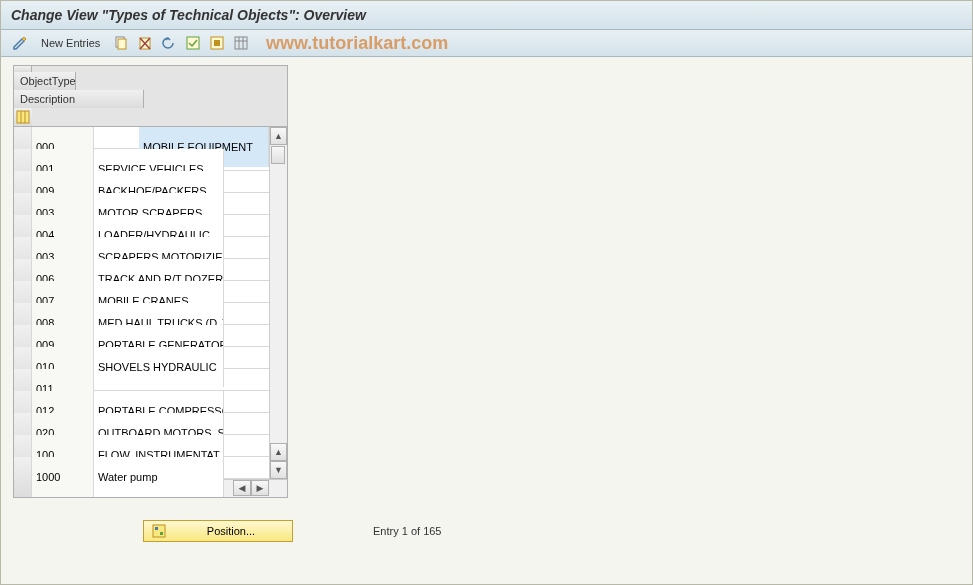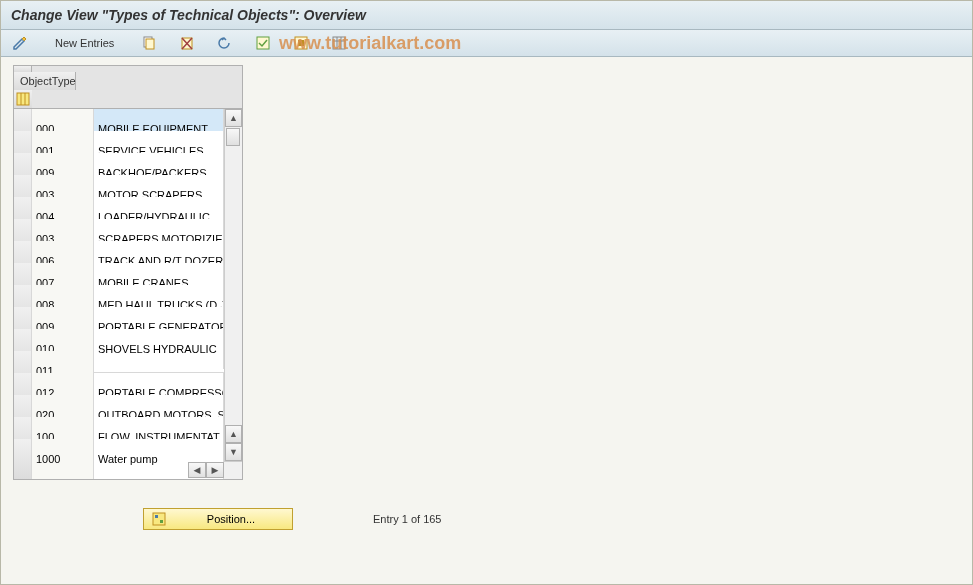--- a/index.html
+++ b/index.html
@@ -20,40 +20,40 @@
       font-weight: bold;
       font-size: 14px;
       color: #333;
     }
     .toolbar {
       background: linear-gradient(to bottom, #e8f0f4, #d4e2ea);
       padding: 4px 10px;
       border-bottom: 1px solid #a8b8c0;
       display: flex;
       align-items: center;
-      gap: 20px;
+      gap: 6px;
       position: relative;
     }
     .toolbar-icon {
       width: 18px;
       height: 18px;
       display: flex;
       align-items: center;
       justify-content: center;
       cursor: pointer;
     }
     .toolbar-text-btn {
       padding: 2px 6px;
       cursor: pointer;
       color: #333;
       font-size: 11px;
     }
     .watermark {
       position: absolute;
-      left: 278px;
+      left: 265px;
       color: #d89050;
       font-size: 18px;
       font-weight: bold;
       opacity: 0.85;
     }
     .content-area {
       padding: 8px 12px;
     }
     .grid-container {
       display: inline-block;
@@ -103,20 +103,21 @@
       background: linear-gradient(to bottom, #f0f0f0, #dcdcdc);
     }
     .grid-cell.col-type {
       background: #f8f8f4;
     }
     .grid-cell.col-desc {
       background: #fff;
     }
     .grid-cell.selected {
       background: #d4e8f8 !important;
+      margin-left: 45px;
     }
     .v-scroll {
       width: 18px;
       background: #f0f0f0;
       border-left: 1px solid #ccc;
       display: flex;
       flex-direction: column;
     }
     .scroll-btn {
       height: 18px;
@@ -157,21 +158,21 @@
       font-size: 9px;
       display: flex;
       align-items: center;
       justify-content: center;
       cursor: pointer;
       color: #555;
     }
     .footer-row {
       display: flex;
       align-items: center;
-      margin-top: 28px;
+      margin-top: 22px;
       margin-left: 130px;
       gap: 80px;
     }
     .position-btn {
       background: linear-gradient(to bottom, #fff8d0, #f8e880);
       border: 1px solid #c0a030;
       padding: 3px 8px;
       display: flex;
       align-items: center;
       gap: 12px;
@@ -245,20 +246,21 @@
       </svg>
   </div>
   <div class="watermark">www.tutorialkart.com</div>
 </div>
 
 <div class="content-area">
   <div class="grid-container">
     <div class="grid-header">
       <div class="grid-header-cell col-sel"></div>
       <div class="grid-header-cell col-type">ObjectType</div>
+      <div class="grid-header-cell col-desc">Description</div>
       <div class="grid-header-cell col-config config-icon-cell">
         <svg width="14" height="14">
             <rect x="1" y="1" width="12" height="12" fill="#f8e880" stroke="#c09020"></rect>
             <line x1="5" y1="1" x2="5" y2="13" stroke="#c09020"></line>
             <line x1="9" y1="1" x2="9" y2="13" stroke="#c09020"></line>
           </svg>
       </div>
     </div>
     <div class="grid-body">
       <div class="grid-rows" id="grid-rows">

